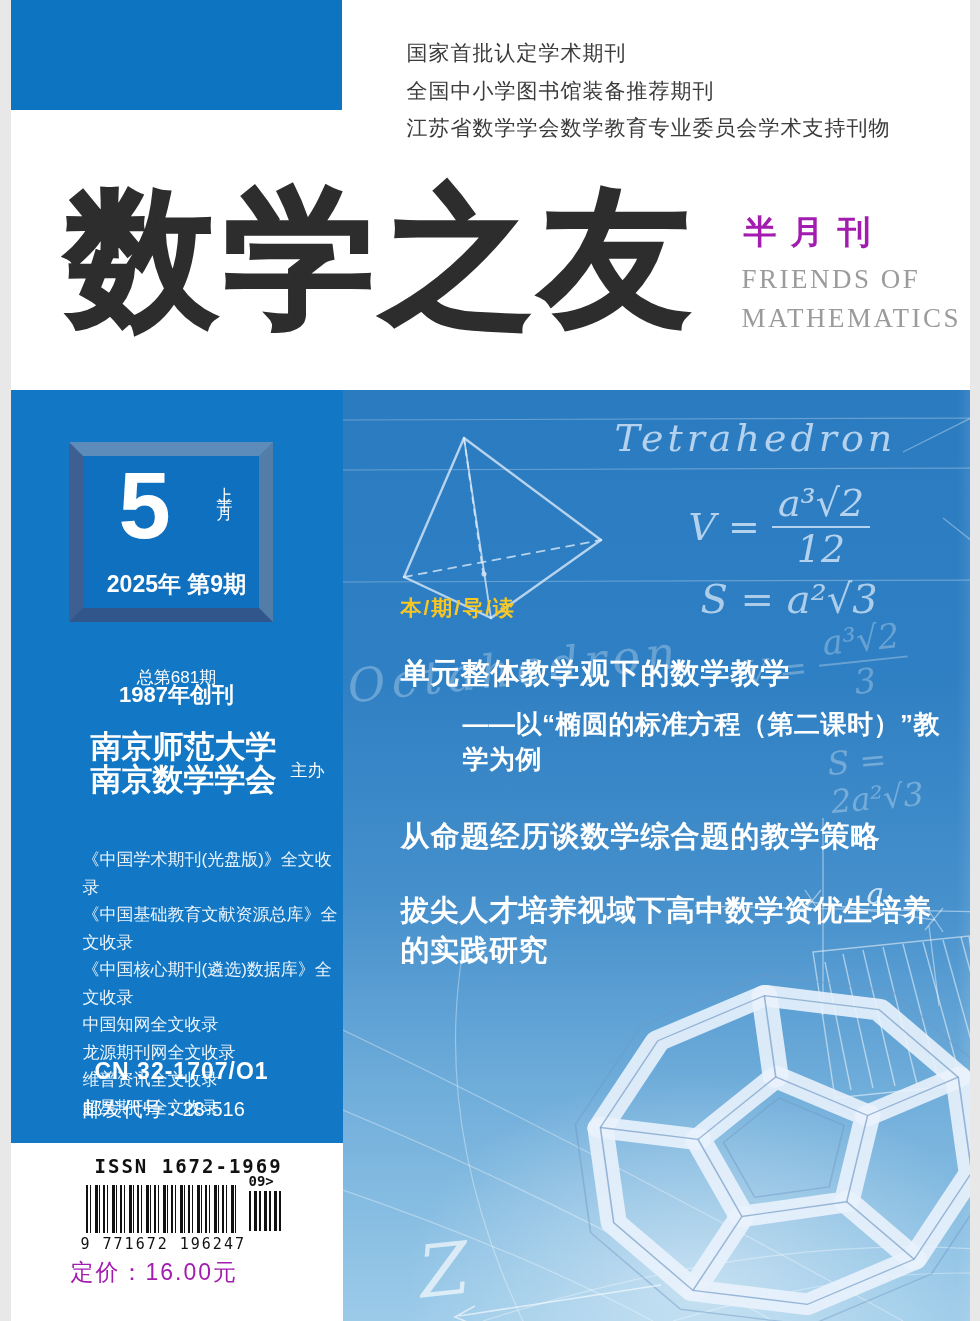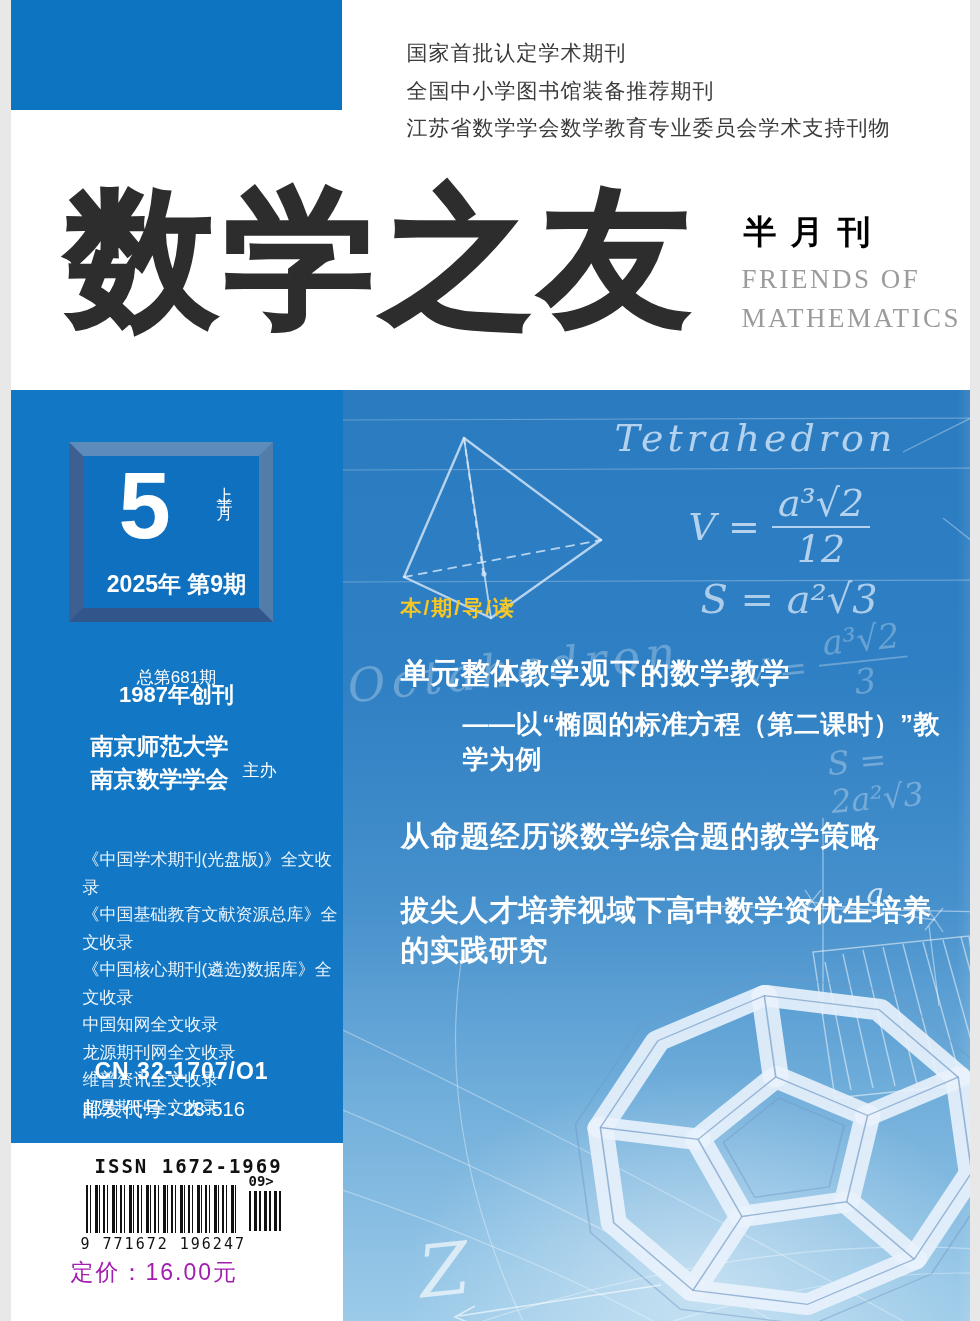--- a/index.html
+++ b/index.html
@@ -6,38 +6,38 @@
   *{box-sizing:border-box;}
   .page{position:relative;width:959px;height:1321px;margin:0 auto;background:#ffffff;
         font-family:"Liberation Sans",sans-serif;overflow:hidden;}
 
   
   .header{position:absolute;left:0;top:0;width:980px;height:390px;background:#fff;}
   .corner-block{position:absolute;left:0;top:0;width:331px;height:110px;background:#0d74c1;}
   .accreditations{position:absolute;left:396px;top:34px;color:#3b3b3b;font-size:21px;line-height:37.5px;letter-spacing:1px;}
   .title-cn{position:absolute;left:56px;top:158px;font-size:150px;font-weight:900;color:#2d2d2d;
             letter-spacing:8px;line-height:200px;-webkit-text-stroke:3px #2d2d2d;}
-  .freq{position:absolute;left:733px;top:210px;font-size:33px;font-weight:bold;color:#000000;letter-spacing:14px;}
+  .freq{position:absolute;left:733px;top:210px;font-size:33px;font-weight:bold;color:#a21caf;letter-spacing:14px;}
   .title-en{position:absolute;left:731px;top:260px;font-family:"Liberation Serif",serif;color:#9b9b9b;
             font-size:27px;line-height:39px;letter-spacing:2.5px;}
 
   
   .body{position:absolute;left:0;top:390px;width:980px;height:931px;}
 
   
   .left-col{position:absolute;left:0;top:0;width:332px;height:931px;background:#1277c4;color:#fff;}
   .issue-box{position:absolute;left:58px;top:52px;width:204px;height:180px;background:#0f70bf;
              border:14px solid;border-color:#5e8cba #527da9 #31568c #3e5f92;}
   .issue-month{position:absolute;left:36px;top:-2px;font-size:94px;font-weight:800;line-height:104px;color:#fff;}
   .issue-half{position:absolute;right:24px;top:18px;writing-mode:vertical-rl;font-size:16px;letter-spacing:10px;color:#fff;}
   .issue-edition{position:absolute;left:0;bottom:8px;width:100%;text-align:center;font-size:23px;font-weight:bold;color:#fff;padding-left:12px;}
   .cumulative{position:absolute;left:0;top:276px;width:332px;text-align:center;font-size:17px;}
   .founded{position:absolute;left:0;top:290px;width:332px;text-align:center;font-size:22px;font-weight:bold;}
   .publisher{position:absolute;left:80px;top:340px;display:flex;align-items:center;}
-  .pub-orgs{font-size:23px;font-weight:bold;line-height:33px;}
+  .pub-orgs{font-size:31px;font-weight:bold;line-height:33px;}
   .pub-role{font-size:17px;margin-left:14px;margin-top:14px;}
   .indexing{position:absolute;left:72px;top:456px;font-size:17px;line-height:27.5px;color:#eaf4fc;}
   .cn-code{position:absolute;left:84px;top:668px;font-size:23px;font-weight:bold;letter-spacing:1px;}
   .postal{position:absolute;left:72px;top:706px;font-size:20px;}
 
   
   .white-strip{position:absolute;left:0;top:753px;width:332px;height:178px;background:#fff;color:#111;}
   .issn{position:absolute;left:84px;top:12px;font-family:"DejaVu Sans Mono",monospace;font-size:19px;font-weight:600;letter-spacing:2px;}
   .barcode-main{position:absolute;left:75px;top:42px;width:153px;height:48px;
     background:repeating-linear-gradient(90deg,#111 0 2px,#fff 2px 4px,#111 4px 5px,#fff 5px 9px,#111 9px 12px,#fff 12px 13px,#111 13px 14px,#fff 14px 17px);}

